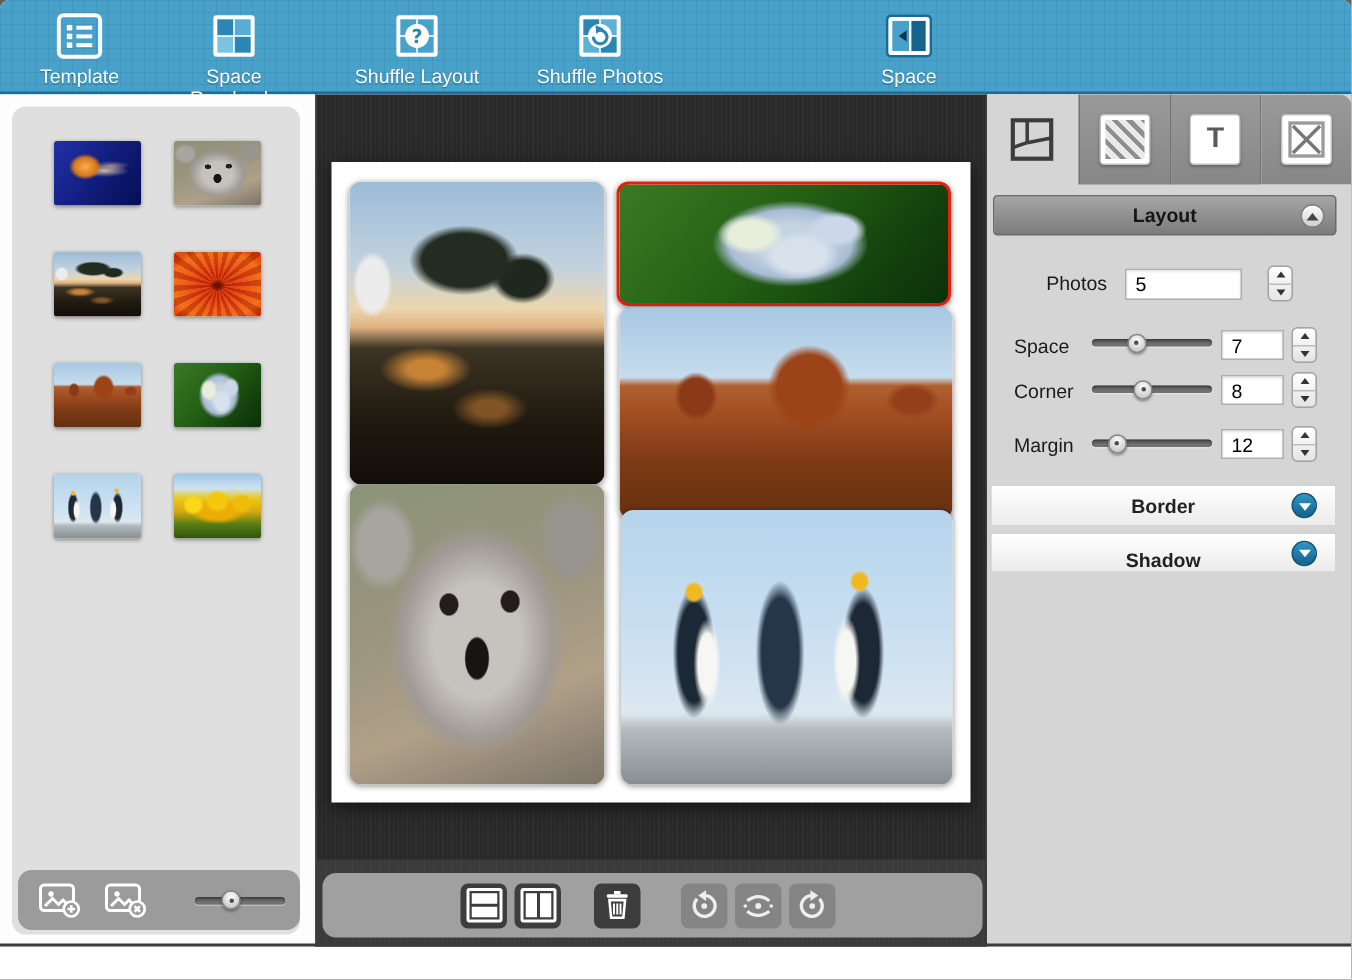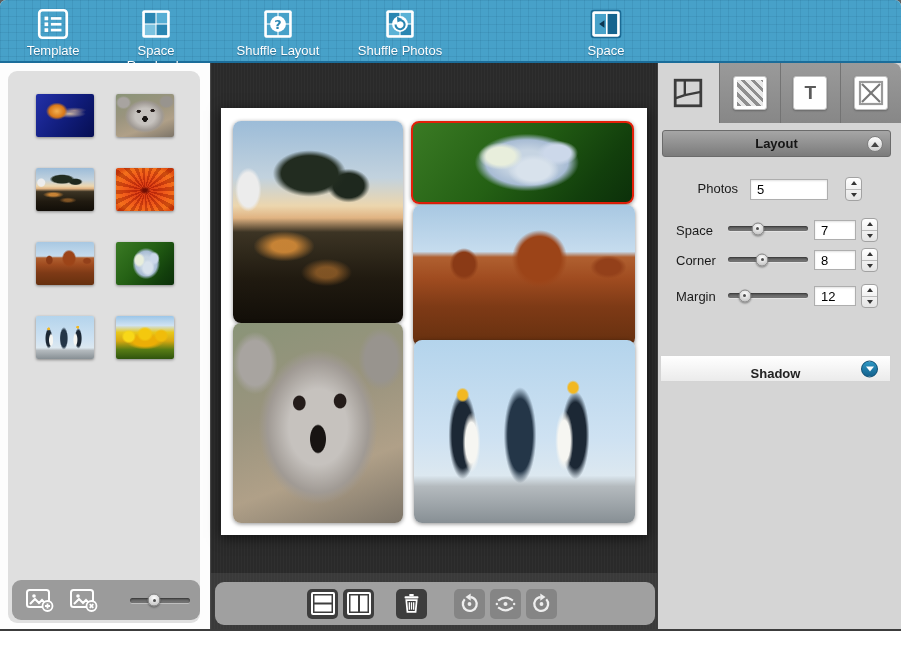--- a/index.html
+++ b/index.html
@@ -415,20 +415,24 @@
       <input class="num-field" style="left: 156px; top: 223px; width: 42px;" value="12">
       <div class="stepper" style="left:203px; top:221px;">
         <span>
             <i class="tri-up"></i>
           </span>
           <span>
             <i class="tri-dn"></i>
           </span>
       </div>
 
+      <div class="sec-h light-h border-h">
+        <span>Border</span>
+        <div class="disc-dn"></div>
+      </div>
       <div class="sec-h light-h shadow-h">
         <span>Shadow</span>
         <div class="disc-dn"></div>
       </div>
 
     </div>
   </div>
 </div>
 
 </body></html>

